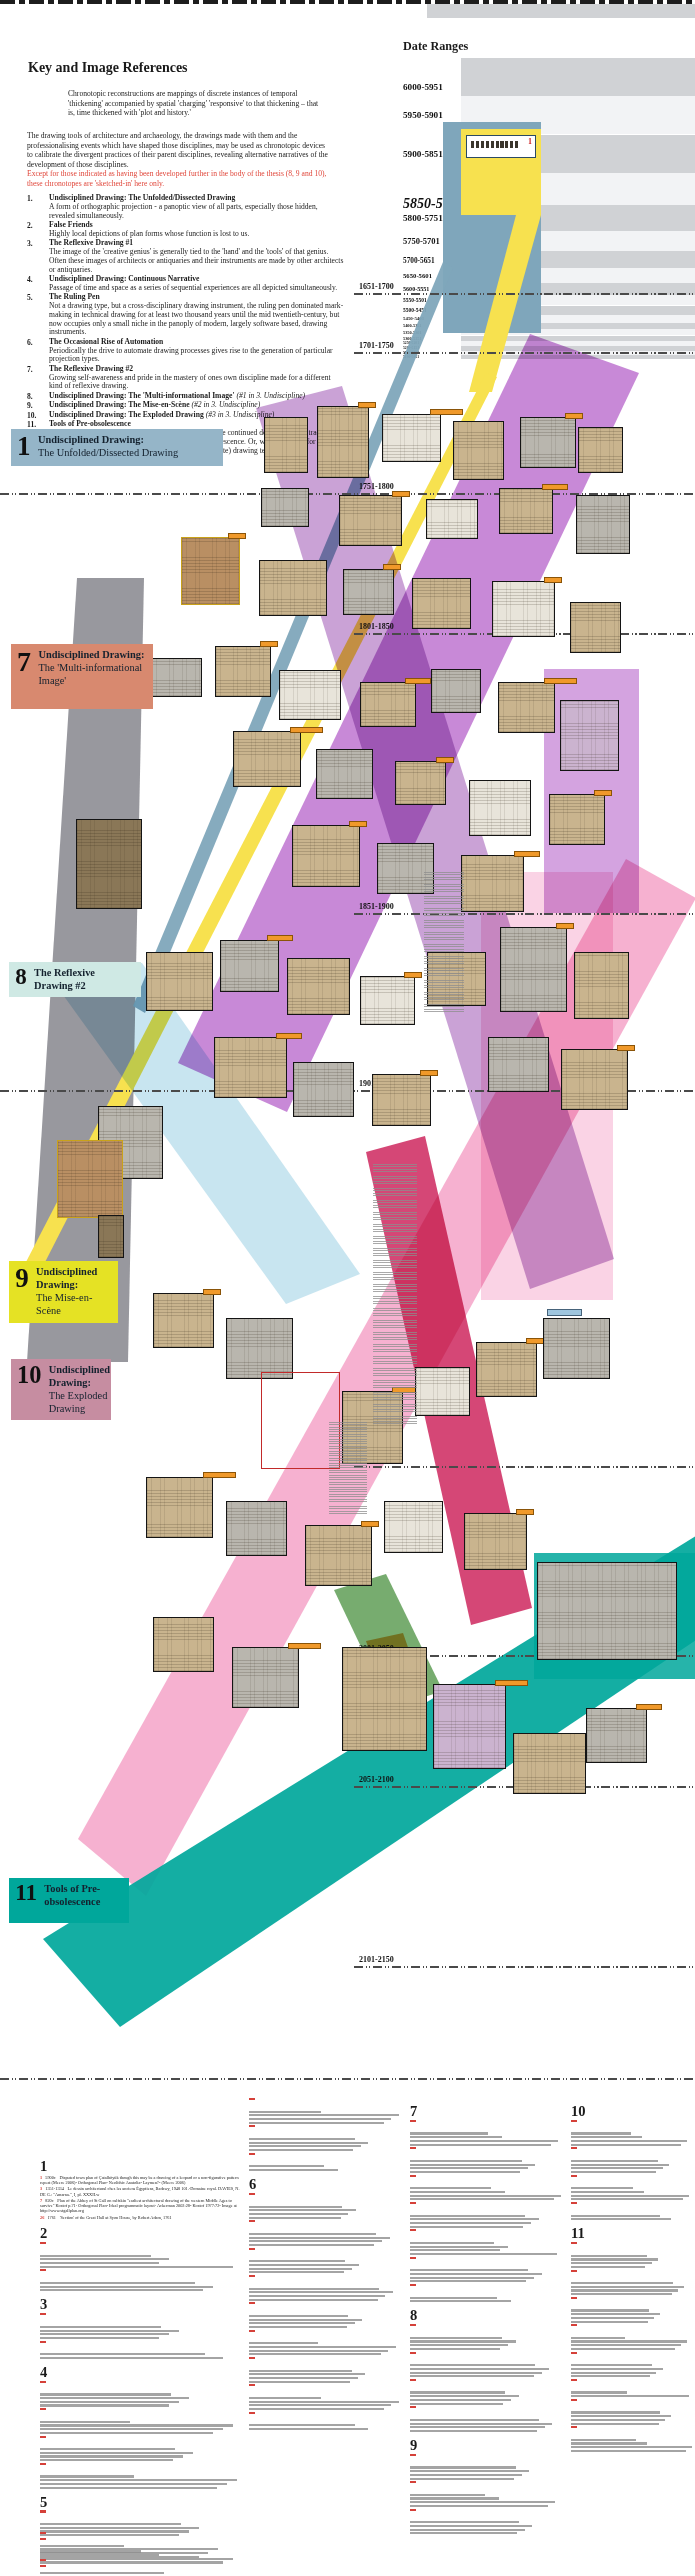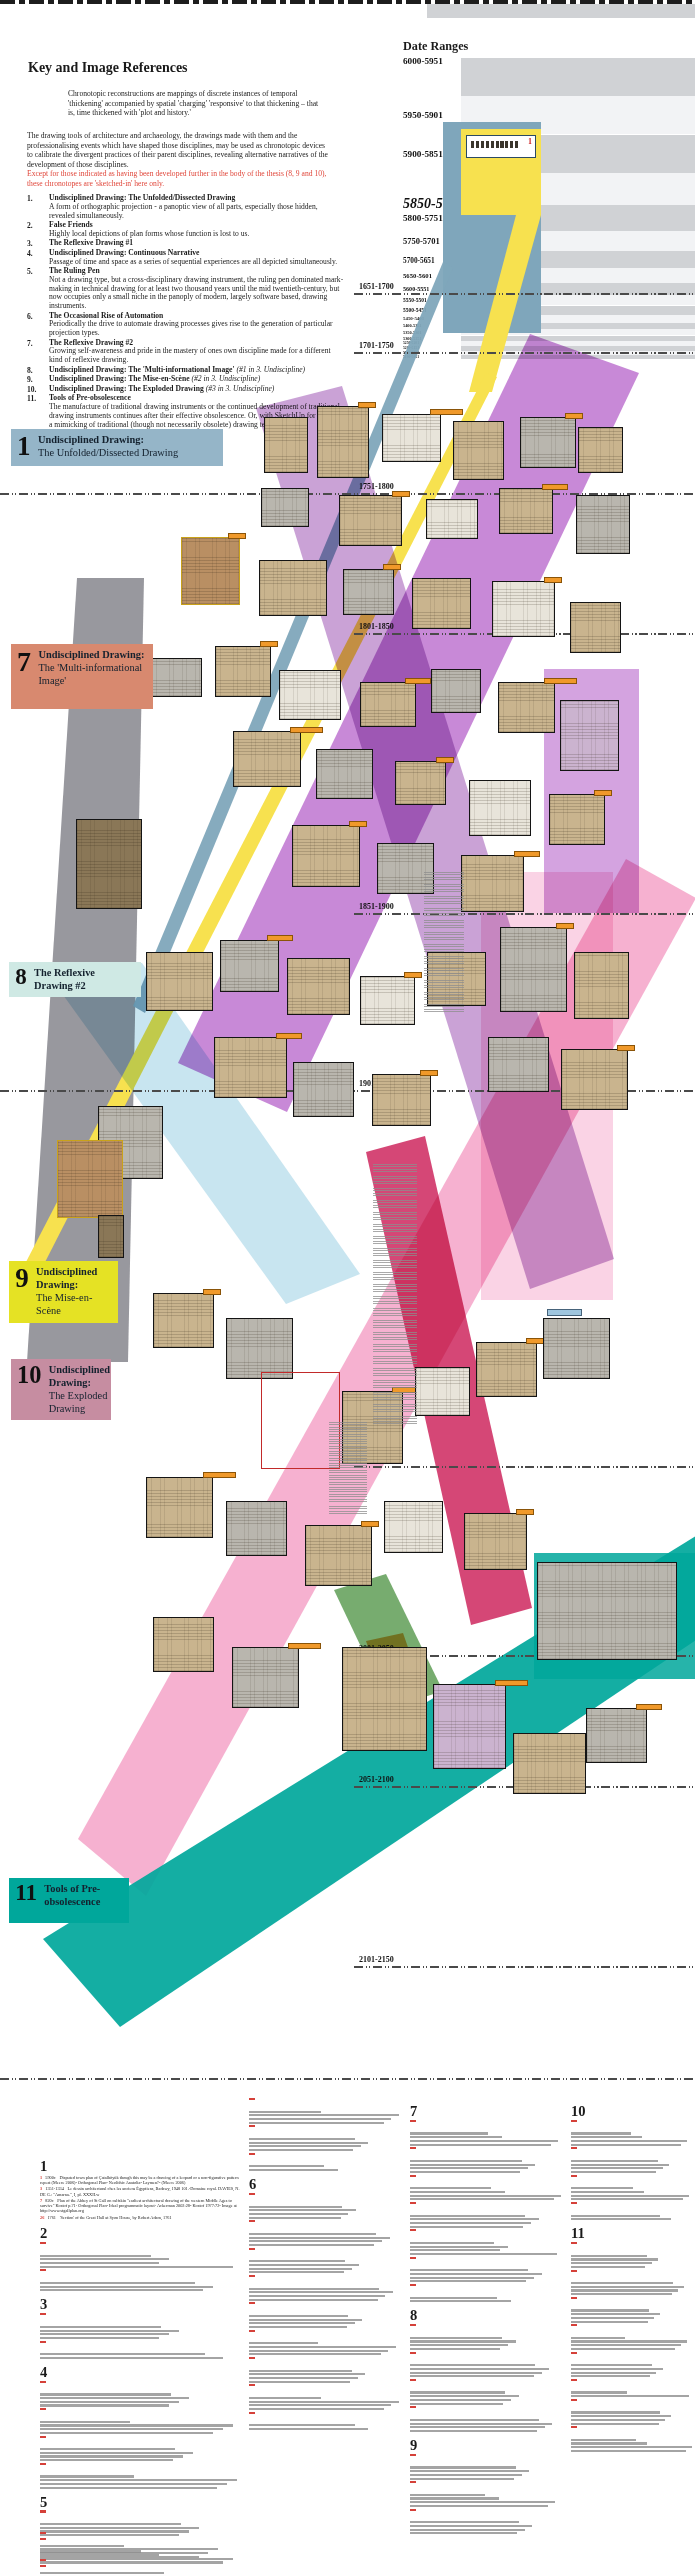--- a/index.html
+++ b/index.html
@@ -79,21 +79,21 @@
       <div class="key-item">
         <div class="key-num">1.</div>
         <div class="key-body"><span class="key-title">Undisciplined Drawing: The Unfolded/Dissected Drawing</span><div class="key-desc">A form of orthographic projection - a panoptic view of all parts, especially those hidden, revealed simultaneously.</div></div>
       </div>
       <div class="key-item">
         <div class="key-num">2.</div>
         <div class="key-body"><span class="key-title">False Friends</span><div class="key-desc">Highly local depictions of plan forms whose function is lost to us.</div></div>
       </div>
       <div class="key-item">
         <div class="key-num">3.</div>
-        <div class="key-body"><span class="key-title">The Reflexive Drawing #1</span></div>
+        <div class="key-body"><span class="key-title">The Reflexive Drawing #1</span><div class="key-desc">The image of the 'creative genius' is generally tied to the 'hand' and the 'tools' of that genius.  Often these images of architects or antiquaries and their instruments are made by other architects or antiquaries.</div></div>
       </div>
       <div class="key-item">
         <div class="key-num">4.</div>
         <div class="key-body"><span class="key-title">Undisciplined Drawing: Continuous Narrative</span><div class="key-desc">Passage of time and space as a series of sequential experiences are all depicted simultaneously.</div></div>
       </div>
       <div class="key-item">
         <div class="key-num">5.</div>
         <div class="key-body"><span class="key-title">The Ruling Pen</span><div class="key-desc">Not a drawing type, but a cross-disciplinary drawing instrument, the ruling pen dominated mark-making in technical drawing for at least two thousand years until the mid twentieth-century, but now occupies only a small niche in the panoply of modern, largely software based, drawing instruments.</div></div>
       </div>
       <div class="key-item">
@@ -118,21 +118,21 @@
       </div>
       <div class="key-item">
         <div class="key-num">11.</div>
         <div class="key-body"><span class="key-title">Tools of Pre-obsolescence</span><div class="key-desc">The manufacture of traditional drawing instruments or the continued development of traditional drawing instruments continues after their effective obsolescence.  Or, with SketchUp for example a mimicking of traditional (though not necessarily obsolete) drawing techniques.</div></div>
       </div>
     </div>
 
   <div id="date-heading" class="abs">Date Ranges</div>
   <div id="date-bands">
       <div class="band abs" style="top: 58px; height: 38px; background: rgb(208, 210, 213);"></div>
-      <div class="band-label" style="font-size: 9.2px; top: 56px;">6000-5951</div>
+      <div class="band-label" style="font-size: 9.2px; top: 82px;">6000-5951</div>
       <div class="band abs" style="top: 96px; height: 38px; background: rgb(242, 243, 245);"></div>
       <div class="band-label" style="font-size: 9.2px; top: 110px;">5950-5901</div>
       <div class="band abs" style="top: 135px; height: 38px; background: rgb(208, 210, 213);"></div>
       <div class="band-label" style="font-size: 9.2px; top: 149px;">5900-5851</div>
       <div class="band abs" style="top: 173px; height: 32px; background: rgb(242, 243, 245);"></div>
       <div class="band-label" style="font-size: 14px; top: 196px; font-style: italic;">5850-5801</div>
       <div class="band abs" style="top: 205px; height: 26px; background: rgb(208, 210, 213);"></div>
       <div class="band-label" style="font-size: 9.2px; top: 213px;">5800-5751</div>
       <div class="band abs" style="top: 231px; height: 21px; background: rgb(242, 243, 245);"></div>
       <div class="band-label" style="font-size: 8.5px; top: 236px;">5750-5701</div>

